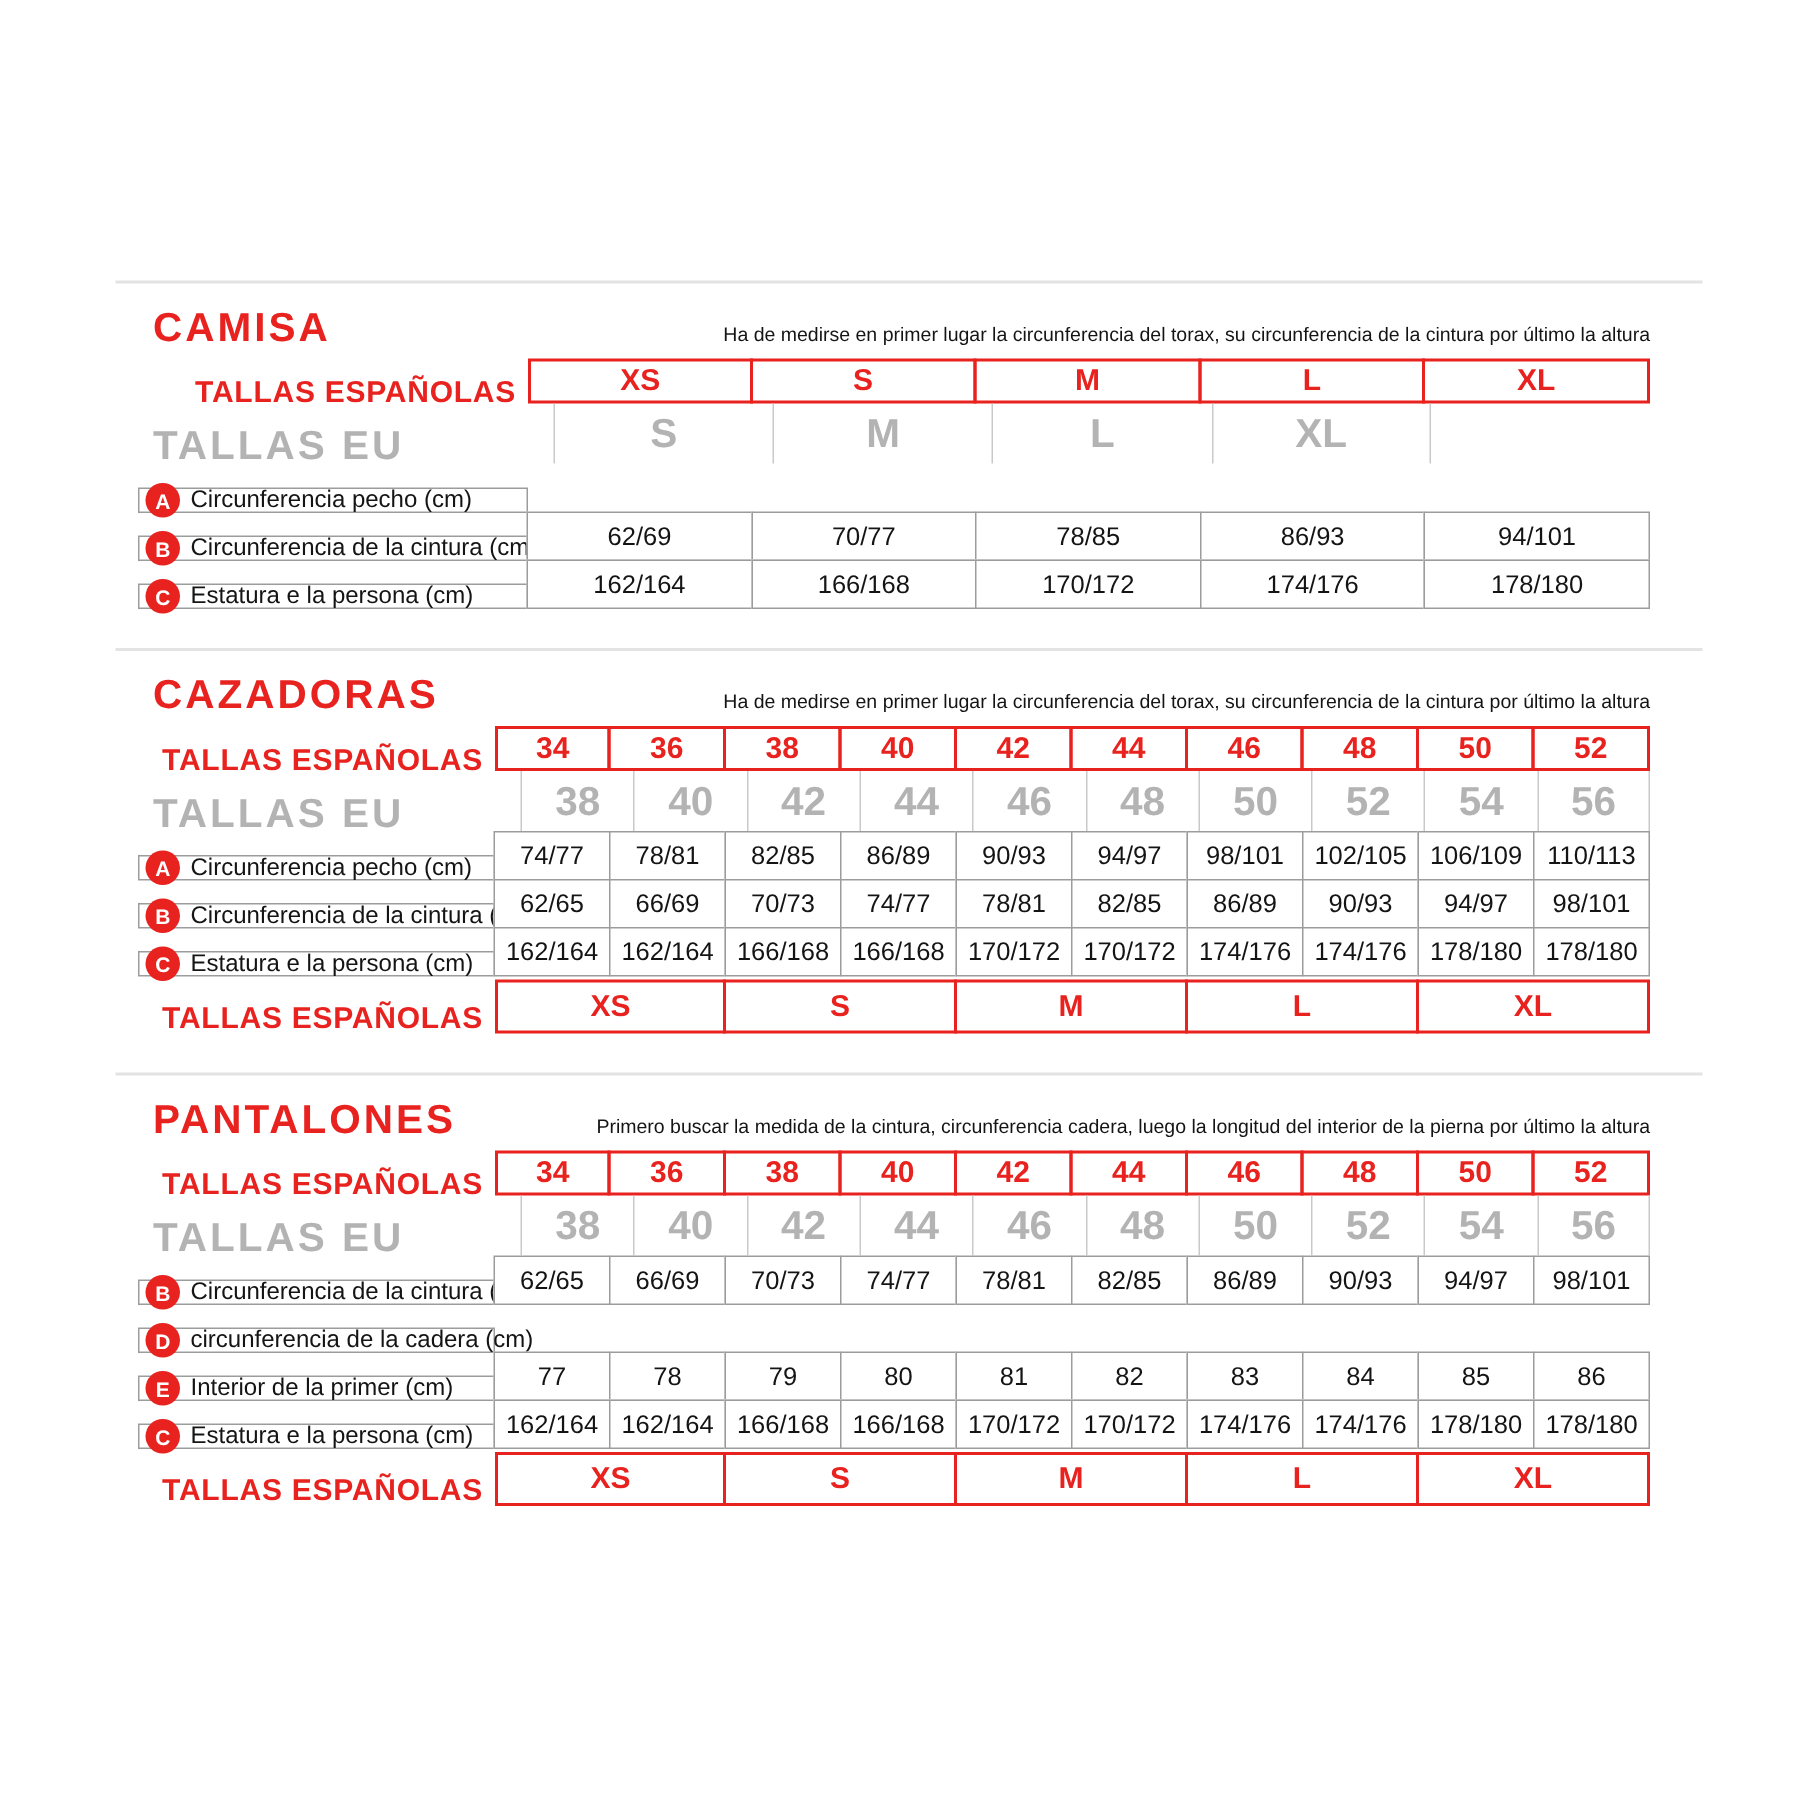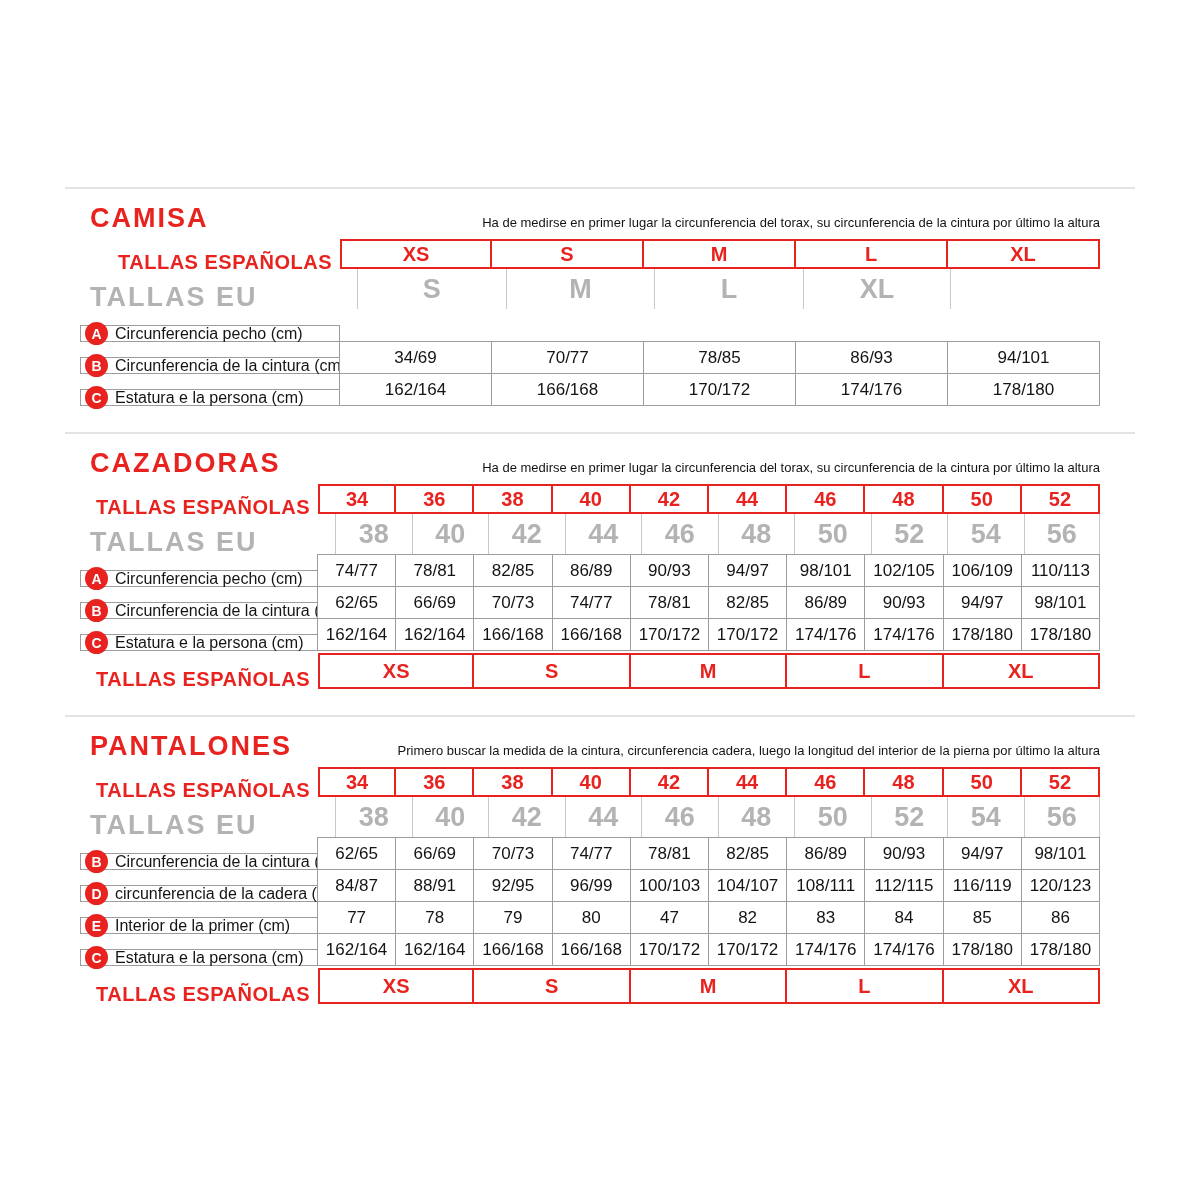--- a/index.html
+++ b/index.html
@@ -10,21 +10,21 @@
     --divider:#e3e3e3;
     --ink:#141414;
   }
   *{box-sizing:border-box;}
   html,body{margin:0;padding:0;}
   body{
     width:1200px;height:1200px;background:#ffffff;
     font-family:"Liberation Sans", sans-serif;
     -webkit-font-smoothing:antialiased;
   }
-  .page{position:relative;width:1200px;height:1200px;overflow:hidden;}
+  .page{position:relative;width:1200px;height:1200px;overflow:hidden;padding-left:12px;}
   .spacer-top{height:187px;}
   .divider{height:2px;background:var(--divider);margin:0 65px;}
   .section{padding:14px 100px 26px 80px;}
   .section-header{
     display:flex;justify-content:space-between;align-items:flex-end;
     min-height:30px;margin-bottom:6px;
   }
   .section-title{
     margin:0;padding-left:10px;color:var(--red);
     font-size:27px;font-weight:bold;letter-spacing:2px;line-height:30px;
@@ -125,21 +125,21 @@
         <span class="badge">A</span>
         <span class="row-label-text">Circunferencia pecho (cm)</span>
       </div>
     </div>
     <div class="t-row data-row">
       <div class="t-label w-260">
         <span class="badge">B</span>
         <span class="row-label-text">Circunferencia de la cintura (cm)</span>
       </div>
       <div class="cells cols5">
-          <div class="cell">34/69</div>
+          <div class="cell">62/69</div>
           <div class="cell">70/77</div>
           <div class="cell">78/85</div>
           <div class="cell">86/93</div>
           <div class="cell">94/101</div>
         </div>
     </div>
     <div class="t-row data-row">
       <div class="t-label w-260">
         <span class="badge">C</span>
         <span class="row-label-text">Estatura e la persona (cm)</span>
@@ -310,44 +310,32 @@
           <div class="cell">90/93</div>
           <div class="cell">94/97</div>
           <div class="cell">98/101</div>
         </div>
     </div>
     <div class="t-row data-row">
       <div class="t-label w-238">
         <span class="badge">D</span>
         <span class="row-label-text">circunferencia de la cadera (cm)</span>
       </div>
-      <div class="cells cols10">
-          <div class="cell">84/87</div>
-          <div class="cell">88/91</div>
-          <div class="cell">92/95</div>
-          <div class="cell">96/99</div>
-          <div class="cell">100/103</div>
-          <div class="cell">104/107</div>
-          <div class="cell">108/111</div>
-          <div class="cell">112/115</div>
-          <div class="cell">116/119</div>
-          <div class="cell">120/123</div>
-        </div>
     </div>
     <div class="t-row data-row">
       <div class="t-label w-238">
         <span class="badge">E</span>
         <span class="row-label-text">Interior de la primer (cm)</span>
       </div>
       <div class="cells cols10">
           <div class="cell">77</div>
           <div class="cell">78</div>
           <div class="cell">79</div>
           <div class="cell">80</div>
-          <div class="cell">47</div>
+          <div class="cell">81</div>
           <div class="cell">82</div>
           <div class="cell">83</div>
           <div class="cell">84</div>
           <div class="cell">85</div>
           <div class="cell">86</div>
         </div>
     </div>
     <div class="t-row data-row">
       <div class="t-label w-238">
         <span class="badge">C</span>

